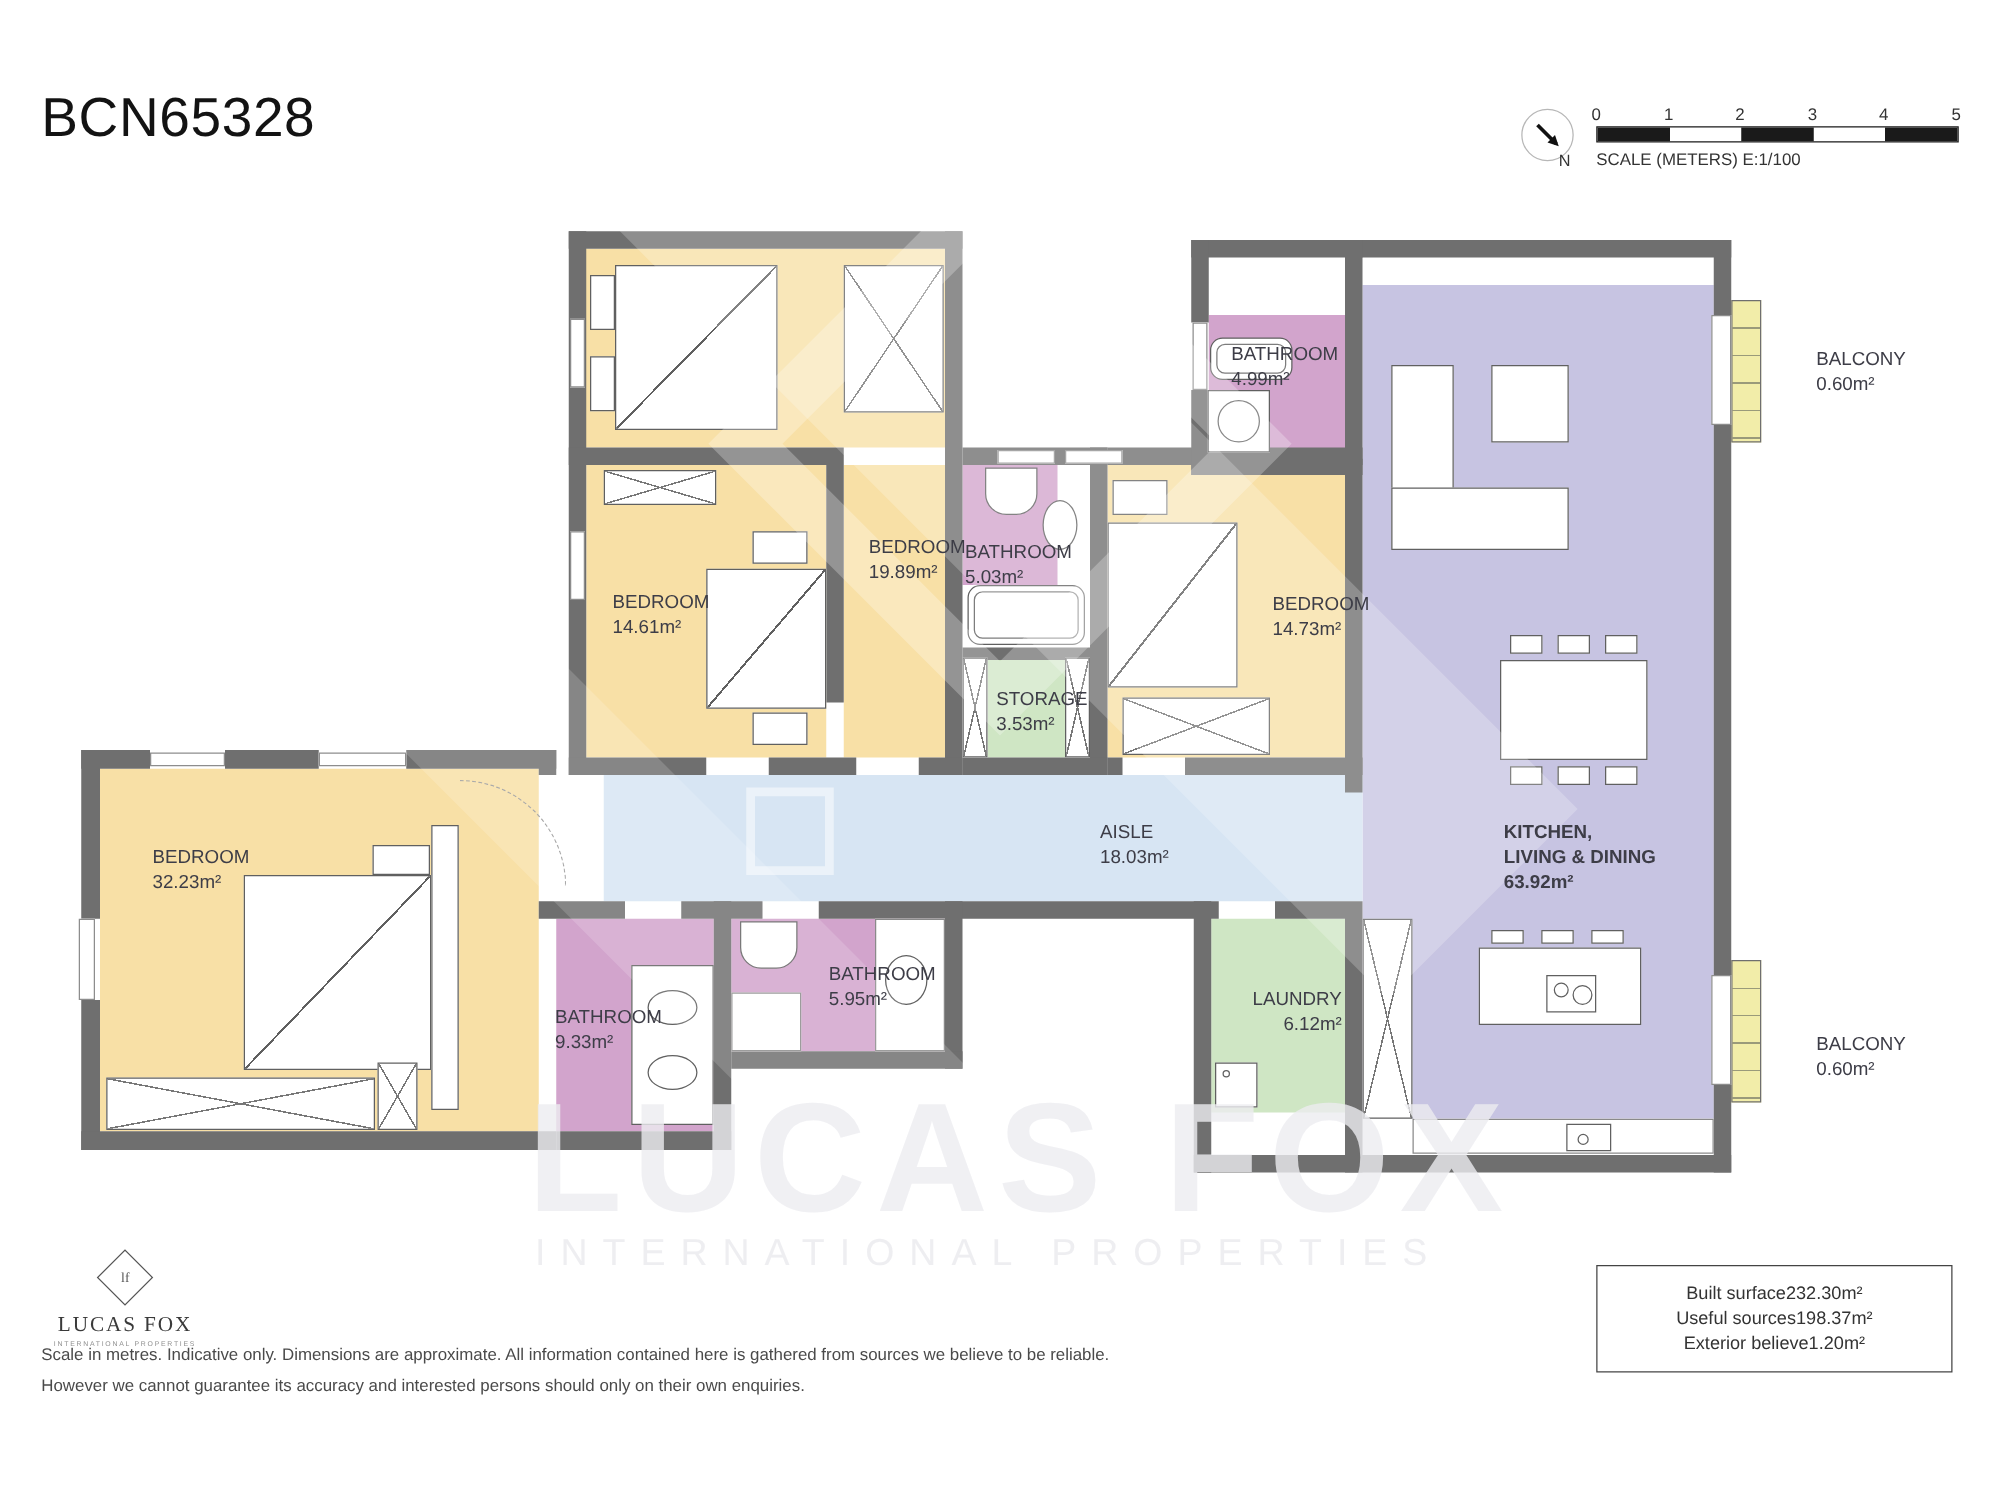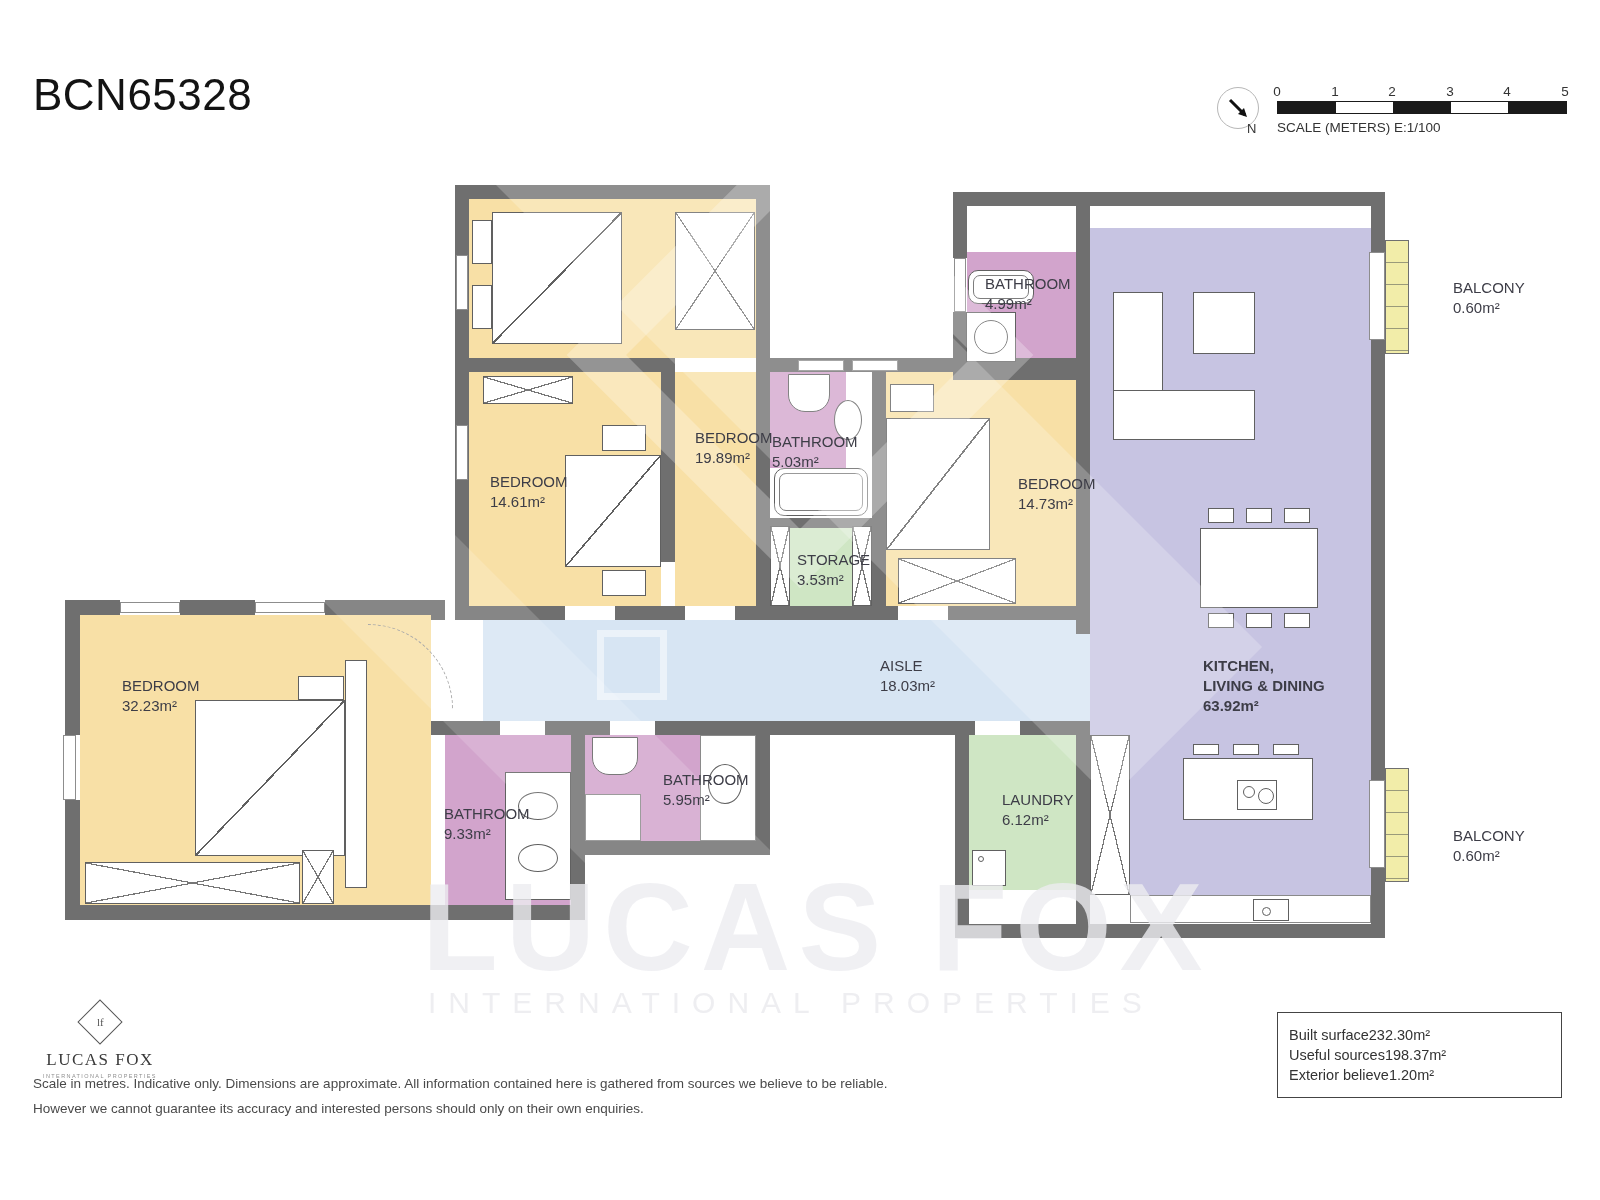--- a/index.html
+++ b/index.html
@@ -62,21 +62,21 @@
   .flogo .dia span{transform:rotate(-45deg);font-size:11px;color:#555;font-family:"Liberation Serif",serif;}
   .flogo .nm{font-family:"Liberation Serif",serif;font-size:17px;letter-spacing:1.5px;color:#3a3a3a;}
   .flogo .sb{font-size:5.5px;letter-spacing:1.4px;color:#8f8f8f;margin-top:3px;}
   .disclaimer{position:absolute;left:33px;top:1072px;font-size:13.5px;line-height:1.85;color:#4a4a4a;z-index:50;}
   .disclaimer .ln{display:block;}
   
   .mtable{position:absolute;left:1277px;top:1012px;width:285px;border:1.5px solid #444;
      background:#fff;box-sizing:border-box;z-index:50;font-size:14.5px;color:#333;}
   .mtable .hd{padding:5px 11px 6px 11px;border-bottom:1.5px solid #444;}
   .mtable .rows{padding:12px 11px 12px 11px;}
-  .mtable .row{display:flex;justify-content:flex-start;line-height:1.38;}
+  .mtable .row{display:flex;justify-content:center;line-height:1.38;}
   .mtable .row .v{text-align:right;}
 </style>
 </head>
 <body>
 
 <div class="title">BCN65328</div>
 
 <div class="north-circle">
   <svg width="40" height="40" viewBox="0 0 40 40">
     <line x1="12" y1="12" x2="27" y2="27" stroke="#111" stroke-width="3"></line>
@@ -290,21 +290,21 @@
     <span class="ln">32.23m²</span>
   </div>
   <div class="lbl" style="left:444px;top:804px;">
     <span class="ln">BATHROOM</span>
     <span class="ln">9.33m²</span>
   </div>
   <div class="lbl" style="left:663px;top:770px;">
     <span class="ln">BATHROOM</span>
     <span class="ln">5.95m²</span>
   </div>
-  <div class="lbl" style="left:1002px;top:790px;">
+  <div class="lbl" style="left:1002px;top:790px;text-align:right;">
     <span class="ln">LAUNDRY</span>
     <span class="ln">6.12m²</span>
   </div>
   <div class="lbl" style="left:1453px;top:278px;">
     <span class="ln">BALCONY</span>
     <span class="ln">0.60m²</span>
   </div>
   <div class="lbl" style="left:1453px;top:826px;">
     <span class="ln">BALCONY</span>
     <span class="ln">0.60m²</span>

